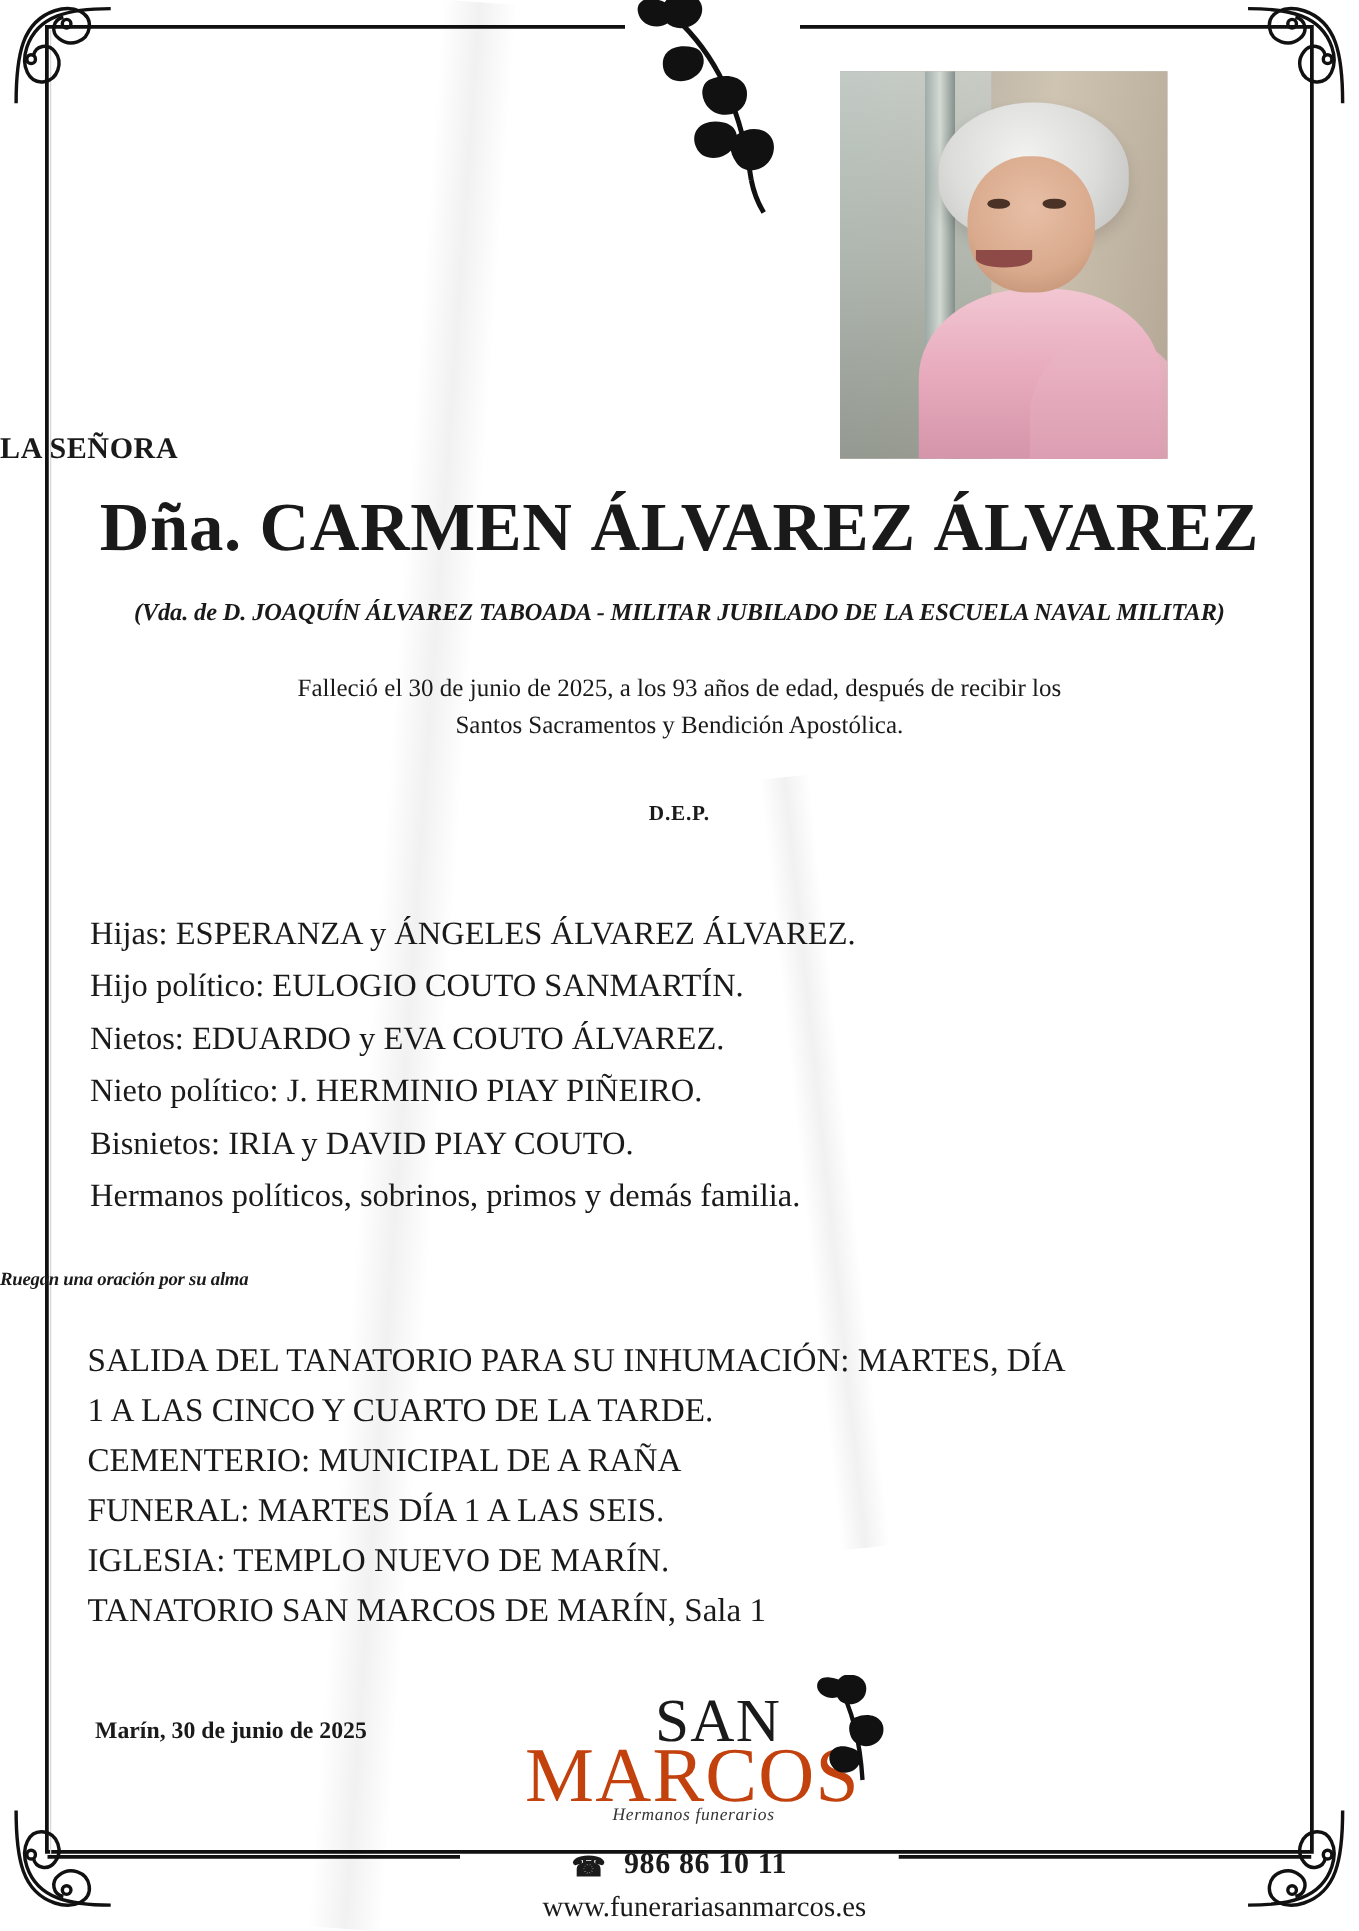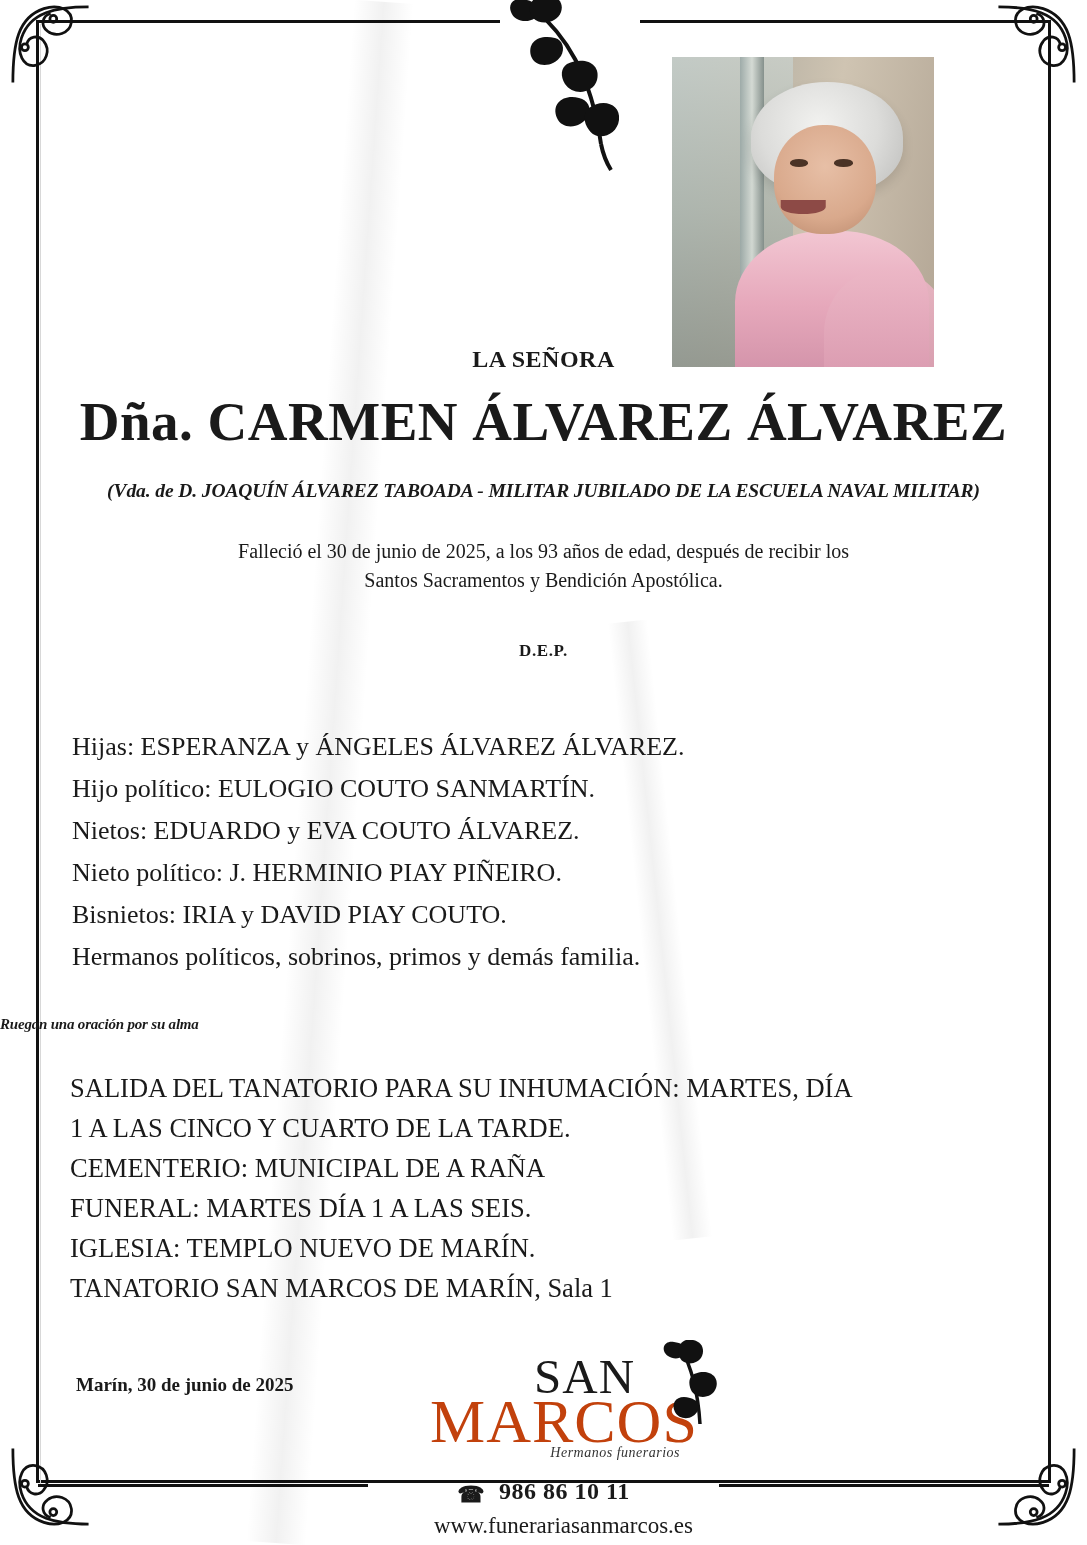--- a/index.html
+++ b/index.html
@@ -135,21 +135,21 @@
 
   
   .content {
     position: absolute;
     left: 0; right: 0; top: 0;
   }
   .la-senora {
     position: absolute;
     left: 0; right: 0;
     top: 346px;
-    text-align: center;
+    text-align: left;
     font-size: 24px;
     letter-spacing: .5px;
     font-weight: bold;
     font-family: "Liberation Serif", serif;
   }
   .name {
     position: absolute;
     left: 0; right: 0;
     top: 390px;
     text-align: center;
@@ -221,22 +221,21 @@
     font-weight: bold;
   }
 
   
   .logo {
     position: absolute;
     left: 420px;
     top: 1348px;
     width: 290px;
     height: 120px;
-    text-align: right;
-    margin-left: 10px;
+    text-align: left;
   }
   .logo .san {
     position: absolute;
     left: 104px; top: 0px;
     font-size: 49px;
     letter-spacing: 1px;
     font-family: "Liberation Serif", serif;
     color: #1a1a1a;
   }
   .logo .marcos {

